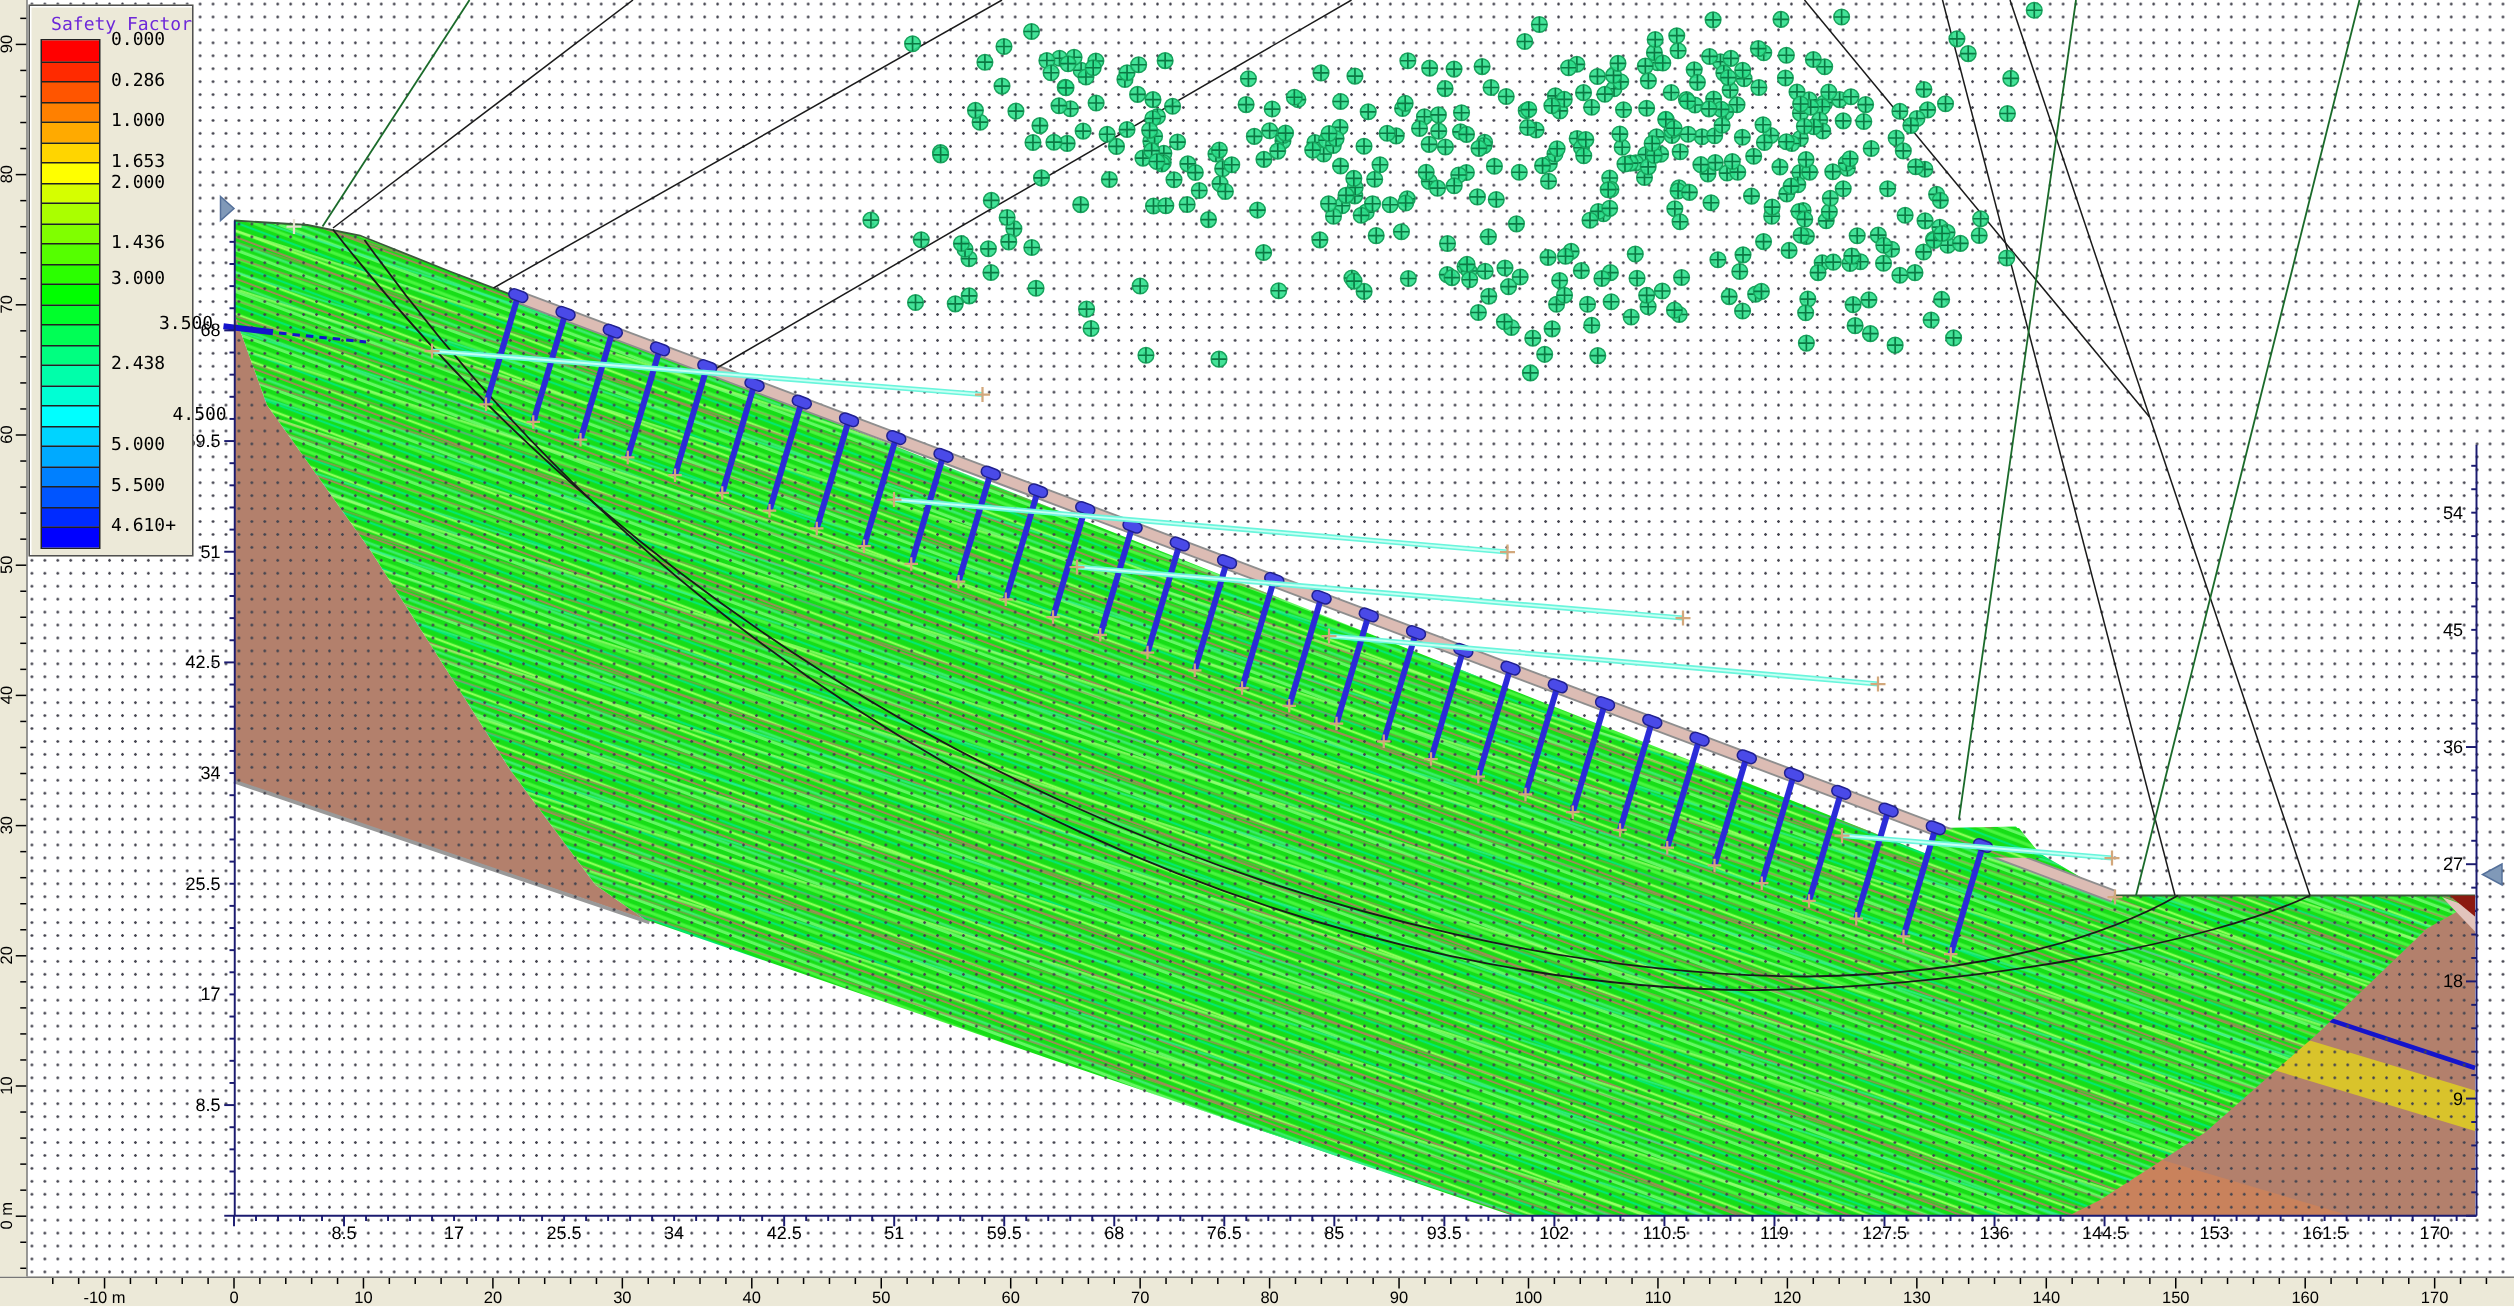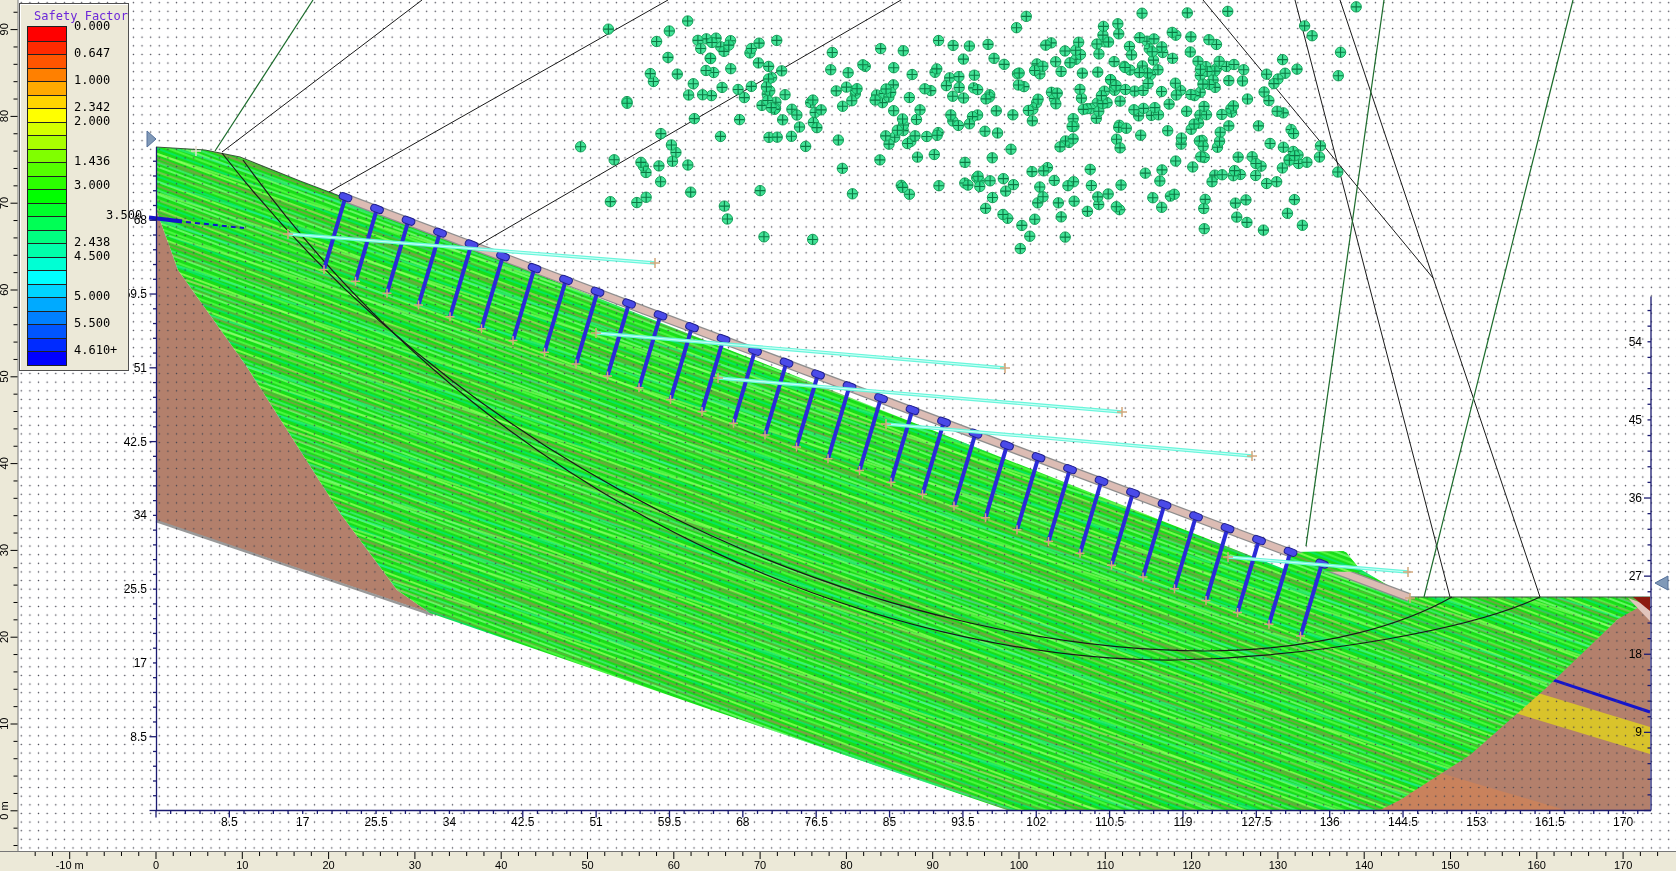--- a/index.html
+++ b/index.html
@@ -2395,28 +2395,28 @@
           <div class="lg-band" style="height: 13.52px; background: rgb(0, 255, 255);"></div>
           <div class="lg-band" style="height: 13.52px; background: rgb(0, 212, 255);"></div>
           <div class="lg-band" style="height: 13.52px; background: rgb(0, 170, 255);"></div>
           <div class="lg-band" style="height: 13.52px; background: rgb(0, 128, 255);"></div>
           <div class="lg-band" style="height: 13.52px; background: rgb(0, 85, 255);"></div>
           <div class="lg-band" style="height: 13.52px; background: rgb(0, 43, 255);"></div>
           <div class="lg-band" style="height: 13.52px; background: rgb(0, 0, 255);"></div>
         </div>
       <div id="legend-labels">
           <div class="lg-label" style="top: -7px;">0.000</div>
-          <div class="lg-label" style="top: 20.04px;">0.647</div>
+          <div class="lg-label" style="top: 20.04px;">0.286</div>
           <div class="lg-label" style="top: 47.08px;">1.000</div>
-          <div class="lg-label" style="top: 74.12px;">2.342</div>
+          <div class="lg-label" style="top: 74.12px;">1.653</div>
           <div class="lg-label" style="top: 88px;">2.000</div>
           <div class="lg-label" style="top: 128.2px;">1.436</div>
           <div class="lg-label" style="top: 152px;">3.000</div>
           <div class="lg-label" style="top: 182.28px; margin-left: 32px;">3.500</div>
           <div class="lg-label" style="top: 209.32px;">2.438</div>
-          <div class="lg-label" style="top: 223px;">4.500</div>
+          <div class="lg-label" style="top: 243px; margin-left: 41px;">4.500</div>
           <div class="lg-label" style="top: 263.4px; text-align: center;">5.000</div>
           <div class="lg-label" style="top: 290.44px;">5.500</div>
           <div class="lg-label" style="top: 317.48px;">4.610+</div>
         </div>
     </div>
   </div>
 </div>
 
 </body></html>

